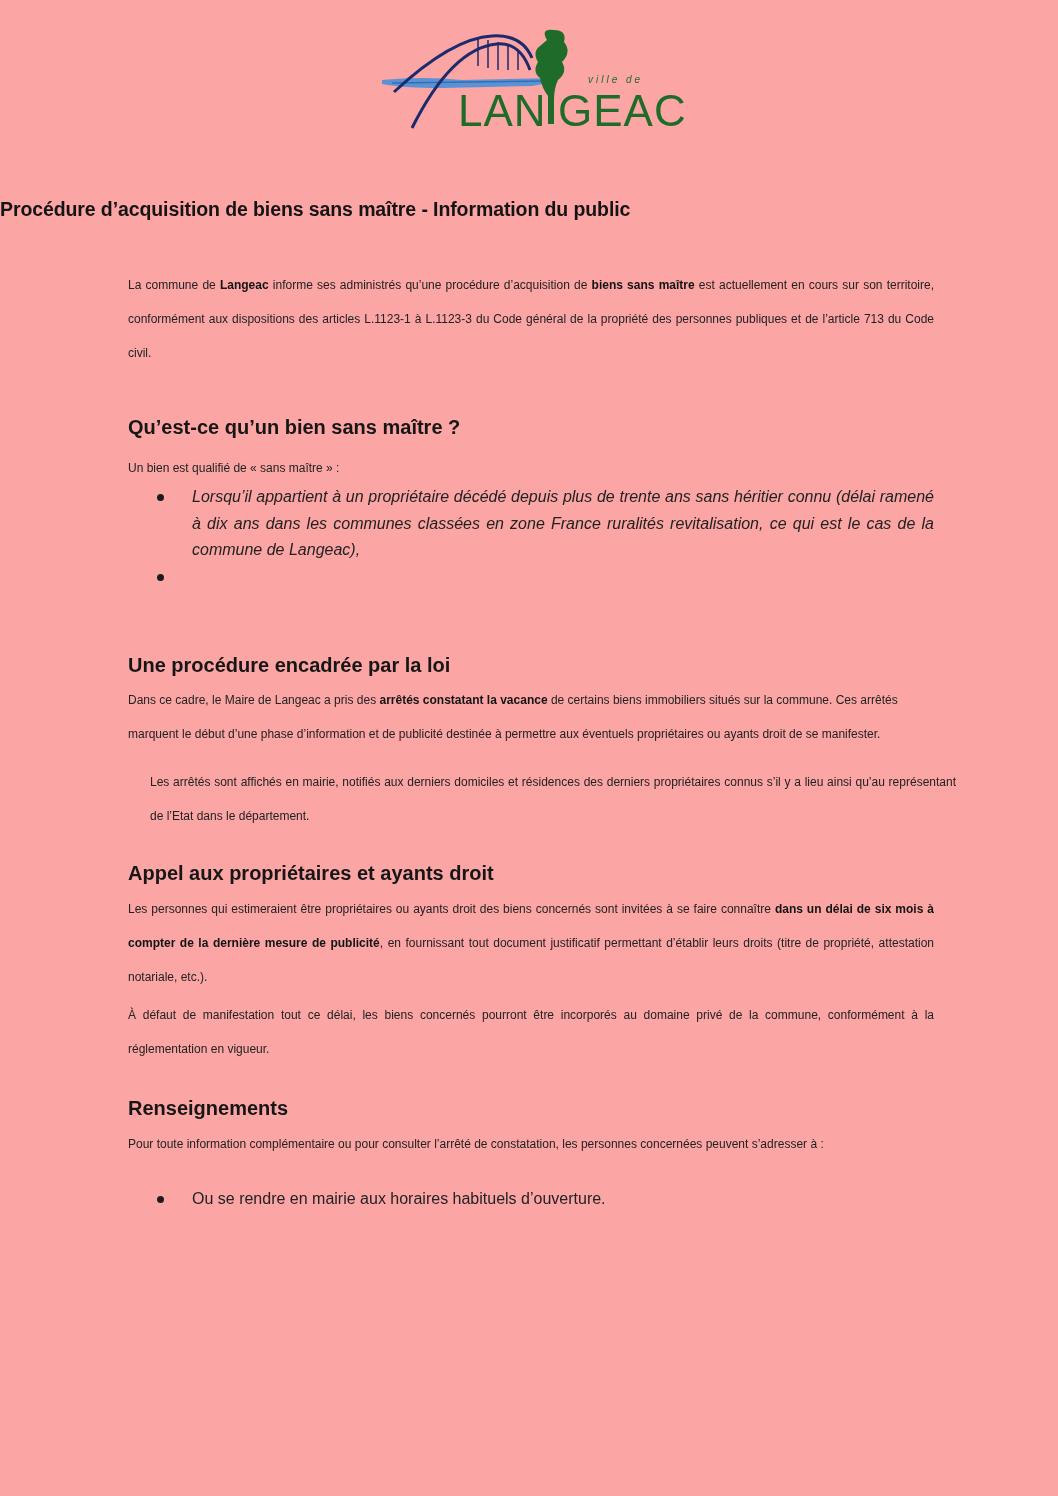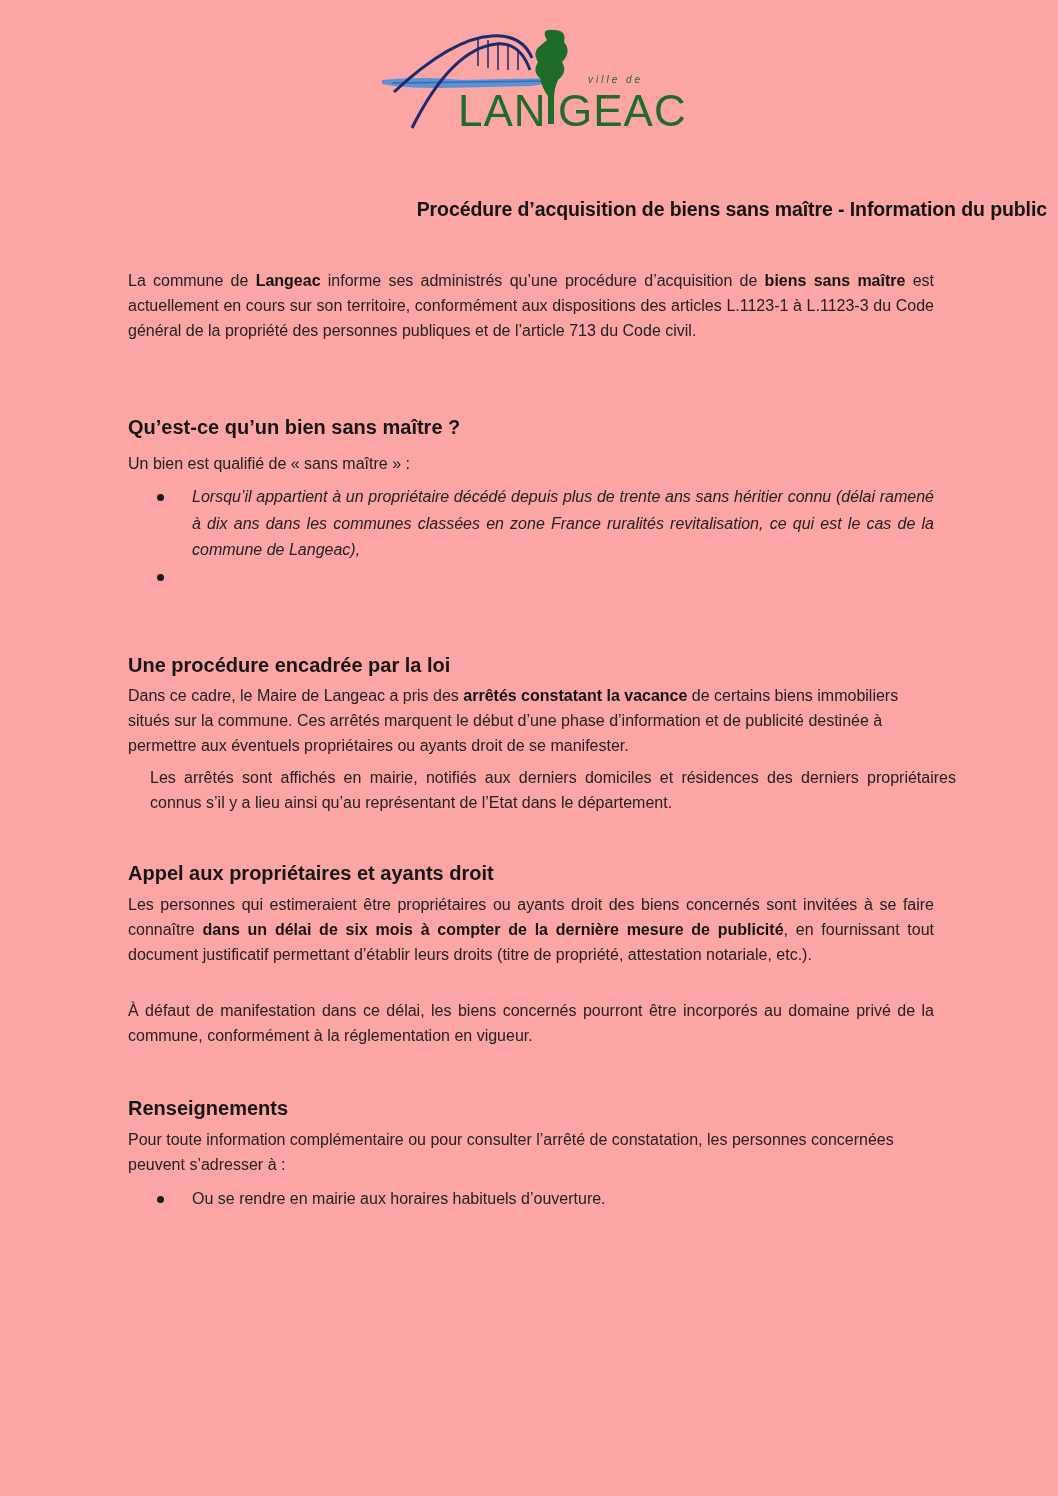--- a/index.html
+++ b/index.html
@@ -29,33 +29,33 @@
       height: 110px;
     }
     .logo svg { width: 100%; height: 100%; display: block; }
 
     
     .doc-title {
       position: absolute;
       left: 0;
       width: 1047px;
       top: 198px;
-      text-align: right;
+      text-align: left;
       font-weight: bold;
       font-size: 19.5px;
       letter-spacing: -0.1px;
       color: #141414;
     }
 
     .text-block {
       position: absolute;
       left: 128px;
       width: 806px;
-      font-size: 16px;
-      line-height: 25px;
+      font-size: 12px;
+      line-height: 34px;
       color: #222;
     }
     .justify { text-align: justify; text-align-last: left; }
     .heading {
       position: absolute;
       left: 128px;
       font-weight: bold;
       font-size: 20px;
       color: #161616;
     }
@@ -124,21 +124,21 @@
     <li><span class="dot"></span><span>Lorsqu’il appartient à un propriétaire décédé depuis plus de trente ans sans héritier connu (délai ramené à dix ans dans les communes classées en zone France ruralités revitalisation, ce qui est le cas de la commune de Langeac),</span></li>
     <li><span class="dot"></span></li>
   </ul>
 
   <h2 class="heading" style="top:654px;">Une procédure encadrée par la loi</h2>
   <p class="text-block" style="top:683px;"><span>Dans ce cadre, le Maire de Langeac a pris des </span><b>arrêtés constatant la vacance</b><span> de certains biens immobiliers situés sur la commune. Ces arrêtés marquent le début d’une phase d’information et de publicité destinée à permettre aux éventuels propriétaires ou ayants droit de se manifester.</span></p>
   <p class="text-block justify" style="top:765px;margin-left:22px;">Les arrêtés sont affichés en mairie, notifiés aux derniers domiciles et résidences des derniers propriétaires connus s’il y a lieu ainsi qu’au représentant de l’Etat dans le département.</p>
 
   <h2 class="heading" style="top:862px;">Appel aux propriétaires et ayants droit</h2>
   <p class="text-block justify" style="top:892px;"><span>Les personnes qui estimeraient être propriétaires ou ayants droit des biens concernés sont invitées à se faire connaître </span><b>dans un délai de six mois à compter de la dernière mesure de publicité</b><span>, en fournissant tout document justificatif permettant d’établir leurs droits (titre de propriété, attestation notariale, etc.).</span></p>
-  <p class="text-block justify" style="top:998px;">À défaut de manifestation dans ce délai, les biens concernés pourront être incorporés au domaine privé de la commune, conformément à la réglementation en vigueur.</p>
+  <p class="text-block justify" style="top:998px;">À défaut de manifestation tout ce délai, les biens concernés pourront être incorporés au domaine privé de la commune, conformément à la réglementation en vigueur.</p>
 
   <h2 class="heading" style="top:1097px;">Renseignements</h2>
   <p class="text-block" style="top:1127px;">Pour toute information complémentaire ou pour consulter l’arrêté de constatation, les personnes concernées peuvent s’adresser à :</p>
   <ul class="bullets" style="top:1186px;">
     <li><span class="dot"></span><span>Ou se rendre en mairie aux horaires habituels d’ouverture.</span></li>
   </ul>
 
 </div>
 
 </body></html>

